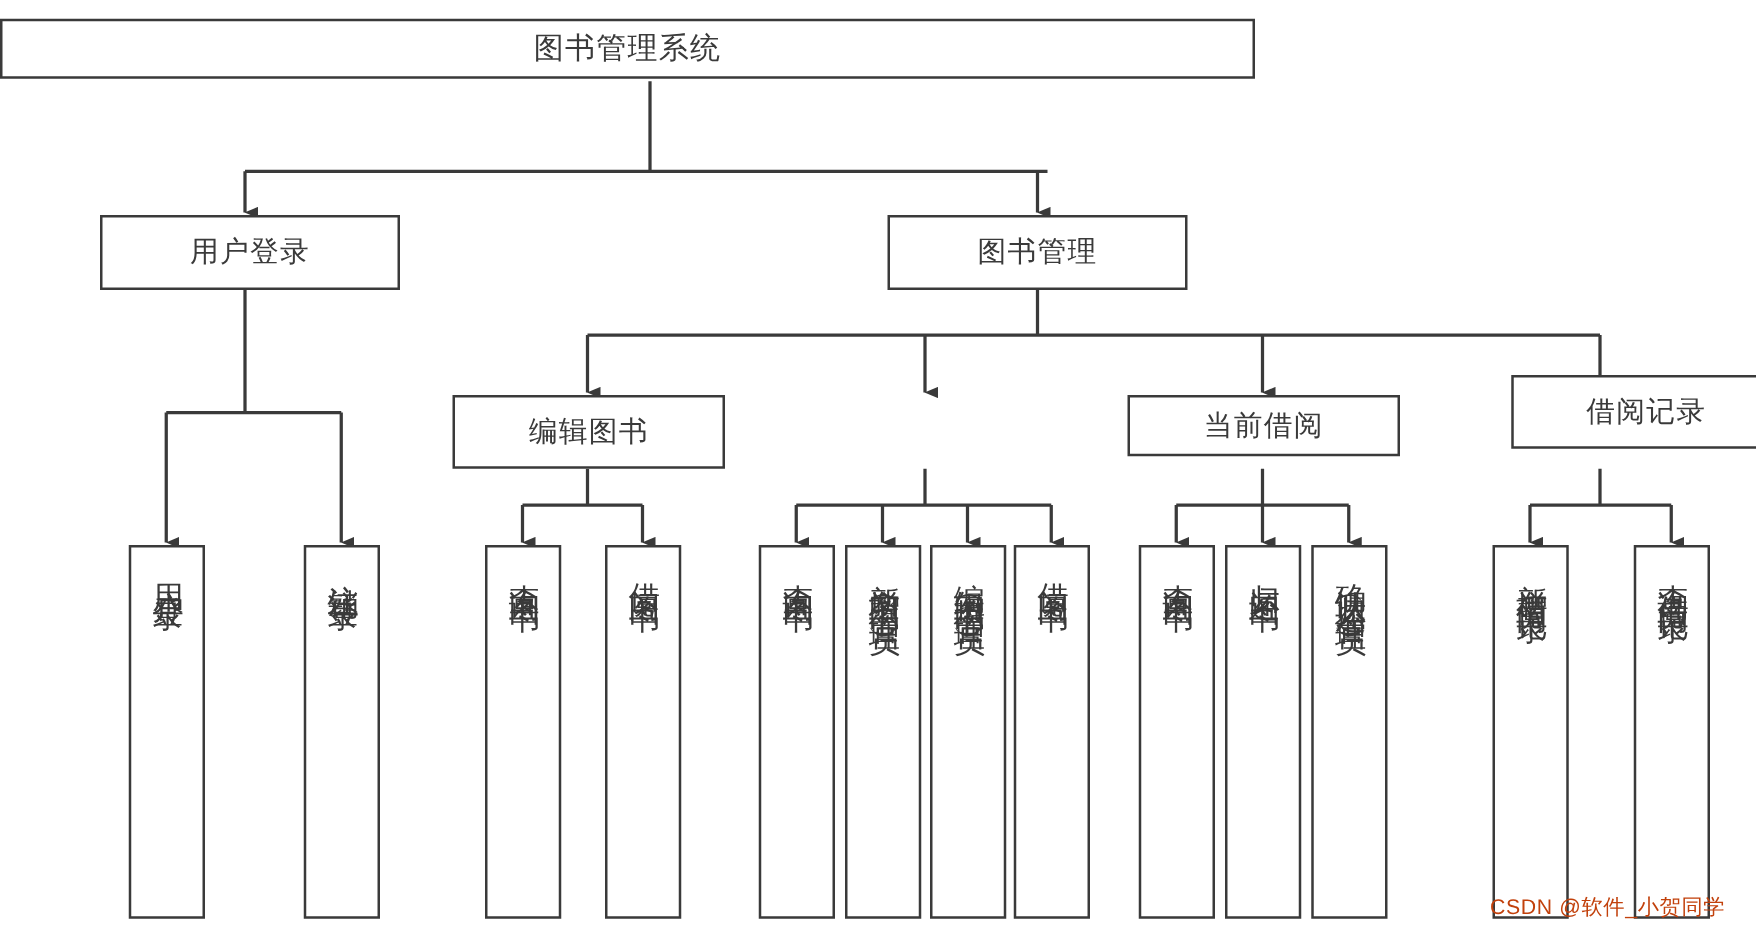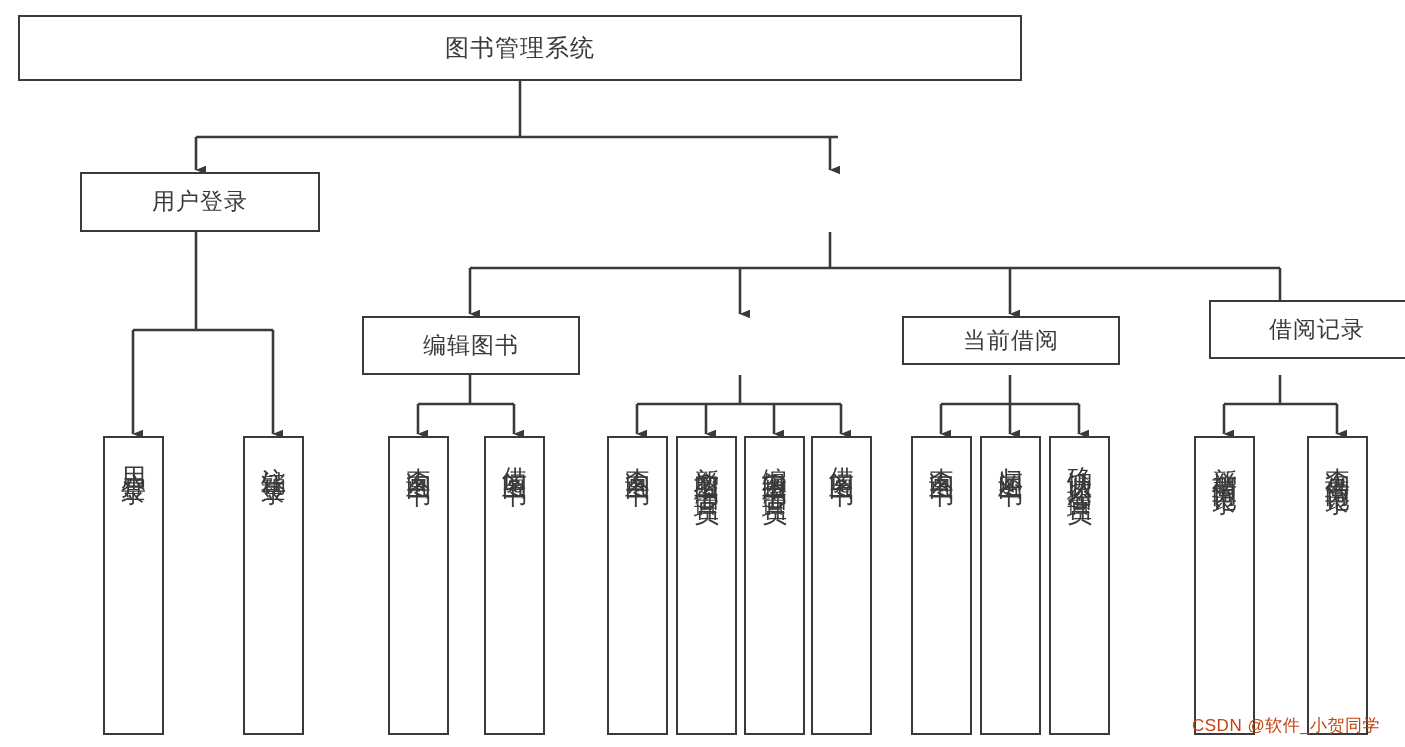--- a/index.html
+++ b/index.html
@@ -112,26 +112,29 @@
       <path d="M1010,404 L1010,434" marker-end="url(#arrowhead)"></path>
       <path d="M1079,404 L1079,434" marker-end="url(#arrowhead)"></path>
 
       <path d="M1280,375 L1280,404"></path>
       <path d="M1224,404 L1337,404"></path>
       <path d="M1224,404 L1224,434" marker-end="url(#arrowhead)"></path>
       <path d="M1337,404 L1337,434" marker-end="url(#arrowhead)"></path>
     </g>
   </svg>
 
-  <div class="node root horiz" style="left:18px;top:15px;width:1004px;height:66px;">
+  <div class="node root horiz" style="left:0;top:15px;width:1004px;height:48px;">
     <span class="node-label">图书管理系统</span>
   </div>
 
   <div class="node horiz" style="left:80px;top:172px;width:240px;height:60px;">
     <span class="node-label">用户登录</span>
+  </div>
+  <div class="node horiz" style="left:710px;top:172px;width:240px;height:60px;">
+    <span class="node-label">图书管理</span>
   </div>
 
   <div class="node horiz" style="left:362px;top:316px;width:218px;height:59px;">
     <span class="node-label">编辑图书</span>
   </div>
   <div class="node horiz" style="left:902px;top:316px;width:218px;height:49px;">
     <span class="node-label">当前借阅</span>
   </div>
   <div class="node horiz" style="left:1172px;top:300px;width:216px;height:59px;margin-left:37px;">
     <span class="node-label">借阅记录</span>

